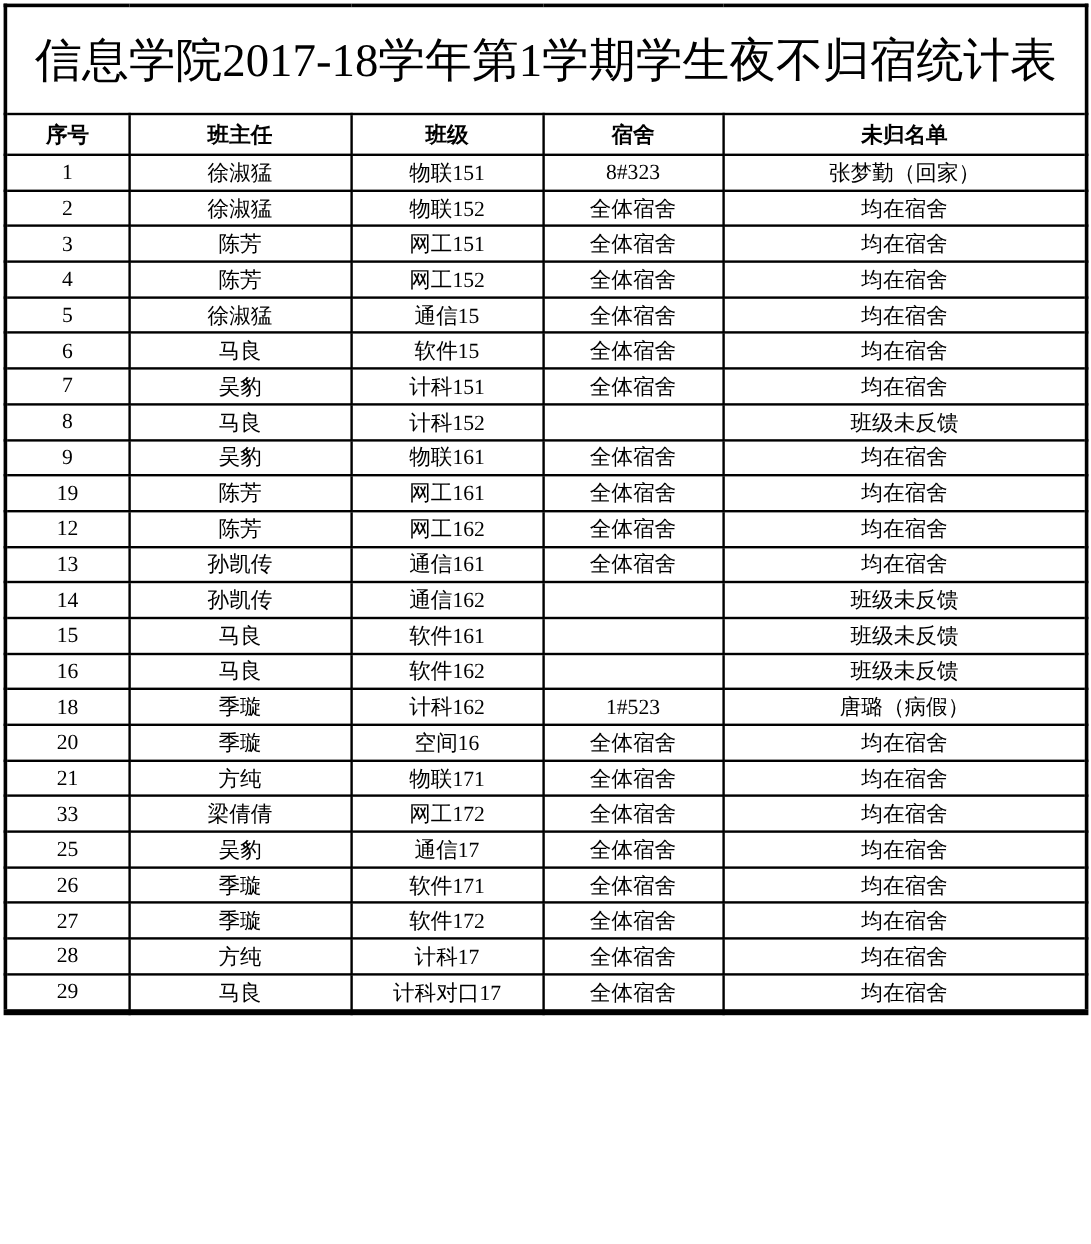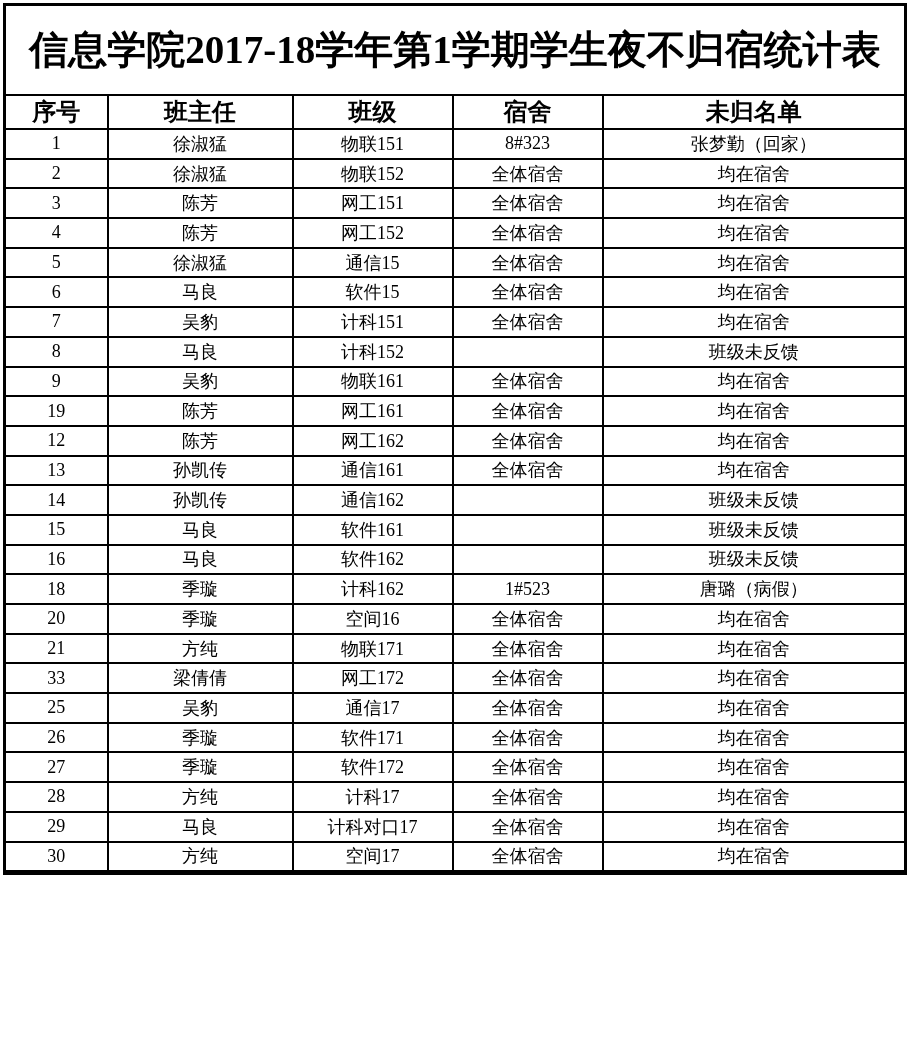--- a/index.html
+++ b/index.html
@@ -29,26 +29,26 @@
     border: 2px solid #000000;
     text-align: center;
     vertical-align: middle;
     padding: 0;
     overflow: hidden;
     white-space: nowrap;
   }
   th.title-cell {
     height: 88px;
     font-size: 39px;
-    font-weight: bold;
+    font-weight: normal;
     letter-spacing: 0px;
   }
   tr.header-row th {
     height: 32px;
-    font-size: 24px;
+    font-size: 18px;
     font-weight: bold;
   }
   tr.data-row td {
     height: 27.7px;
     font-size: 18px;
     font-weight: normal;
   }
   col.c-index  { width: 103px; }
   col.c-teacher{ width: 185px; }
   col.c-class  { width: 160px; }
@@ -241,22 +241,15 @@
           <td>全体宿舍</td>
           <td>均在宿舍</td>
         </tr>
         <tr class="data-row">
           <td>29</td>
           <td>马良</td>
           <td>计科对口17</td>
           <td>全体宿舍</td>
           <td>均在宿舍</td>
         </tr>
-        <tr class="data-row">
-          <td>30</td>
-          <td>方纯</td>
-          <td>空间17</td>
-          <td>全体宿舍</td>
-          <td>均在宿舍</td>
-        </tr>
       </tbody>
   </table>
 </div>
 
 </body></html>

